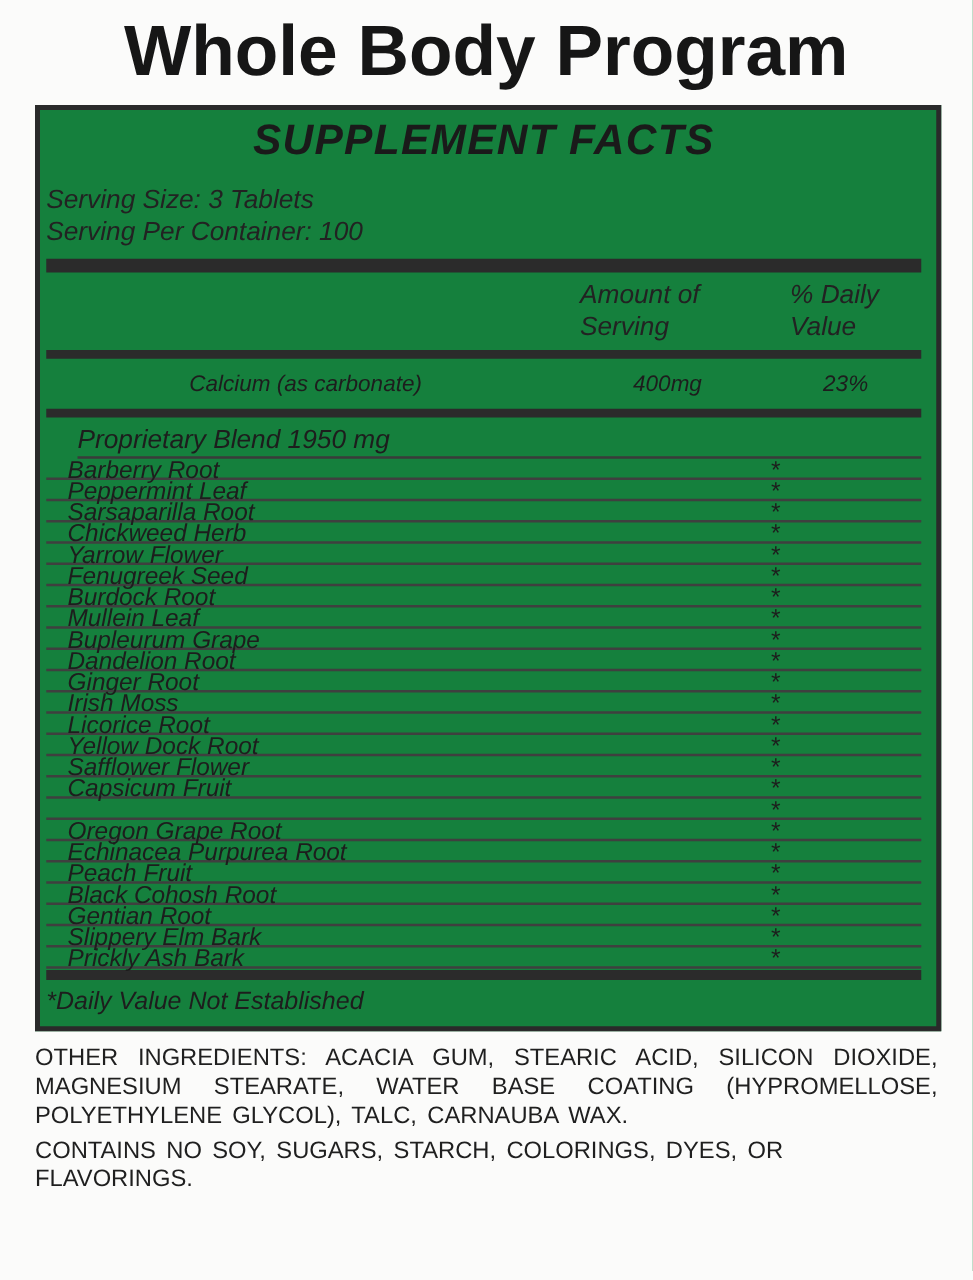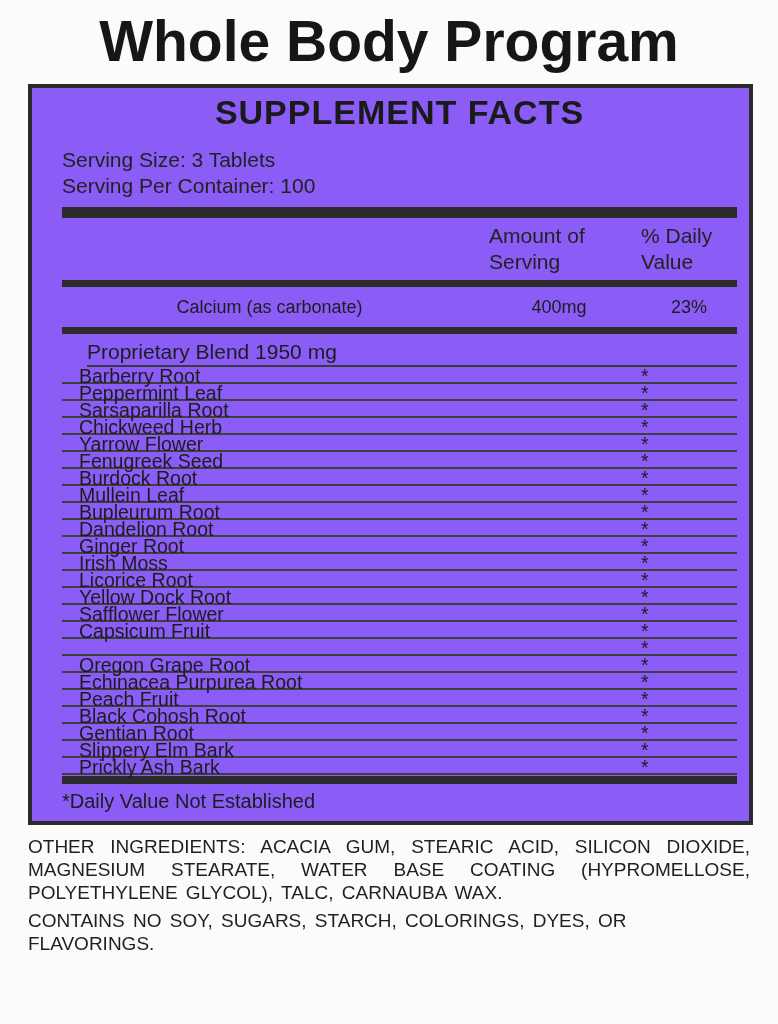--- a/index.html
+++ b/index.html
@@ -18,22 +18,23 @@
     font-weight: bold;
     letter-spacing: 0px;
     padding-top: 10px;
     line-height: 1.12;
     color: #161616;
   }
 
   .facts-box {
     margin: 10px 25px 0 28px;
     border: 4px solid #2a2a2a;
-    background: #8b5cf6;
-    padding: 6px 12px 0 30px;
+    background: #15803d;
+    padding: 6px 12px 0 5px;
+    font-style: italic;
   }
 
   .panel-heading {
     text-align: center;
     font-size: 34px;
     font-weight: bold;
     letter-spacing: 1px;
     line-height: 1.1;
     color: #1a1a1a;
   }
@@ -44,21 +45,21 @@
   .bar { background: #2b2b2b; width: 100%; }
   .bar-thick  { height: 11px; margin-top: 8px; }
   .bar-medium { height: 7px; }
   .bar-bottom { height: 8px; margin-top: 1px; }
 
   .row { display: grid; grid-template-columns: 415px 140px 1fr; gap: 12px; }
 
   .header-row { padding: 5px 0 5px 0; }
   .col-header { font-size: 21px; line-height: 26px; color: #222; }
   .col-amount { width: 110px; }
-  .col-dv     { width: 85px; }
+  .col-dv     { width: 85px; margin-left: 16px; }
 
   .nutrient-row { padding: 7px 0 7px 0; font-size: 18px; line-height: 26px; text-align: center; }
 
   .blend-title-row {
     padding: 5px 0 0 0;
     font-size: 21px; line-height: 26px;
     border-bottom: 2px solid #3a3a3a;
     margin-left: 25px;
   }
 
@@ -146,21 +147,21 @@
         </div>
         <div class="row ing-row">
           <div class="ing-name">Burdock Root</div>
           <div class="dv-cell">*</div>
         </div>
         <div class="row ing-row">
           <div class="ing-name">Mullein Leaf</div>
           <div class="dv-cell">*</div>
         </div>
         <div class="row ing-row">
-          <div class="ing-name">Bupleurum Root</div>
+          <div class="ing-name">Bupleurum Grape</div>
           <div class="dv-cell">*</div>
         </div>
         <div class="row ing-row">
           <div class="ing-name">Dandelion Root</div>
           <div class="dv-cell">*</div>
         </div>
         <div class="row ing-row">
           <div class="ing-name">Ginger Root</div>
           <div class="dv-cell">*</div>
         </div>

